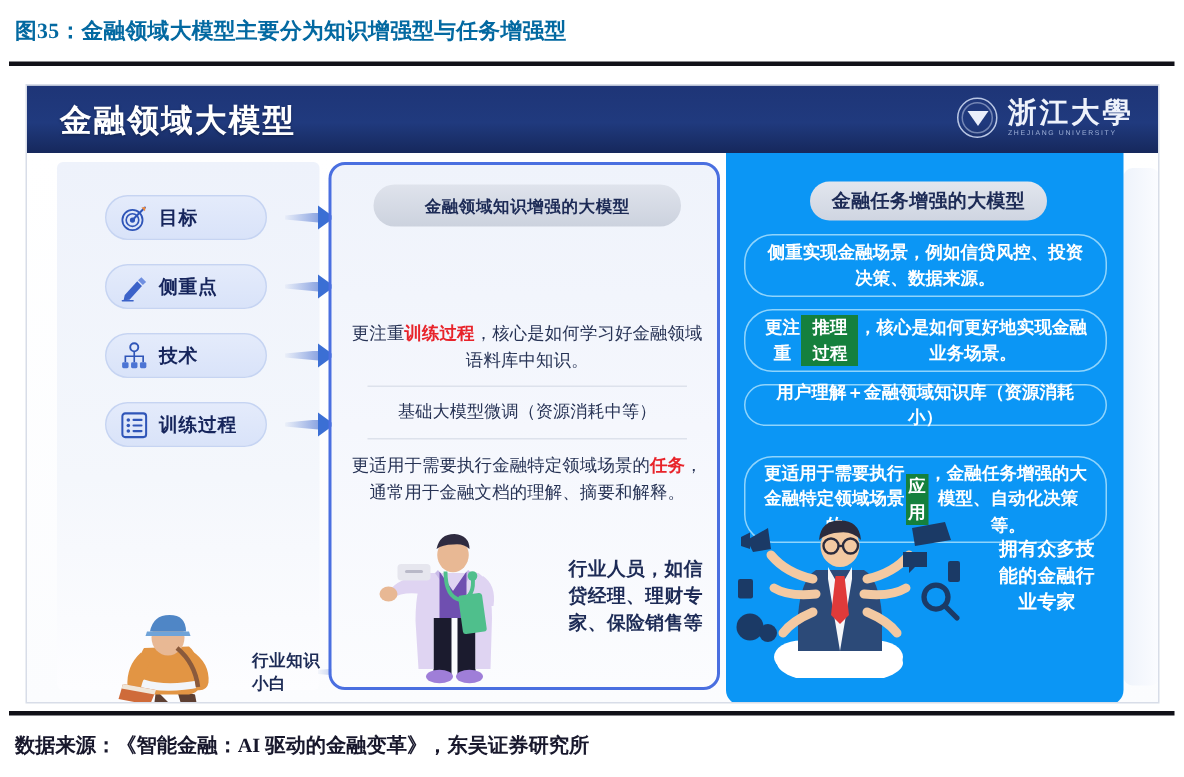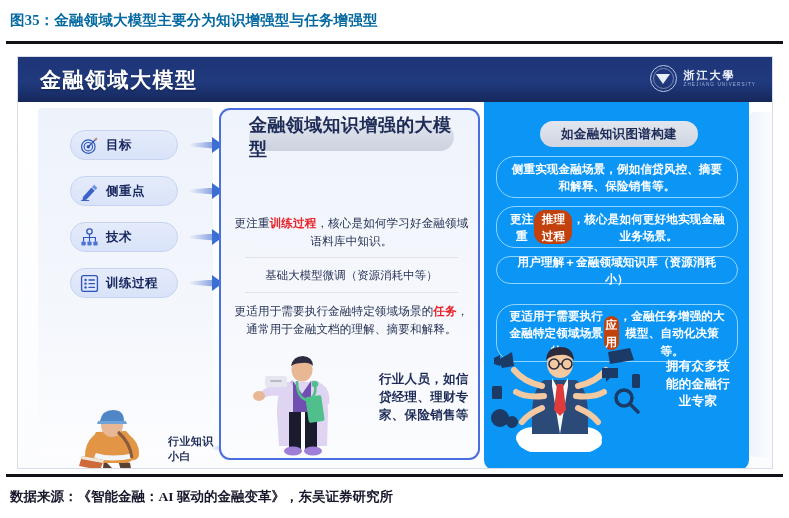--- a/index.html
+++ b/index.html
@@ -68,21 +68,21 @@
     border: .8px solid rgba(185,198,228,.55);
   }
   .zju-bird {
     width: 0; height: 0; position: relative; z-index: 2;
     border-left: 7px solid transparent;
     border-right: 7px solid transparent;
     border-top: 10px solid #e9eefb;
   }
   .zju-words { display: flex; flex-direction: column; line-height: 1; }
   .zju-cn {
-    color: #eef2fb; font-size: 11px; font-weight: bold; letter-spacing: 2px;
+    color: #eef2fb; font-size: 19px; font-weight: bold; letter-spacing: 2px;
     font-family: "Liberation Serif","DejaVu Serif",serif;
   }
   .zju-en {
     color: #9fb1d8; font-size: 4.6px; letter-spacing: 1.1px; margin-top: 2px;
   }
 
   
   .info-body {
     position: absolute; left: 0; top: 45px;
     width: 100%; height: 368px;
@@ -150,21 +150,21 @@
     border: 2px solid #4a6fe0;
     border-radius: 11px;
     overflow: hidden;
   }
   .mid-chip {
     position: absolute; left: 28px; top: 13px;
     width: 205px; height: 28px;
     background: linear-gradient(180deg,#dfe3ec 0%, #ccd2de 100%);
     border-radius: 15px;
     display: flex; align-items: center; justify-content: center;
-    font-size: 18px; font-weight: bold; color: #1d2b56; letter-spacing: .4px;
+    font-size: 11px; font-weight: bold; color: #1d2b56; letter-spacing: .4px;
   }
   .mid-para {
     position: absolute; left: 12px; width: 237px;
     font-size: 11.6px; color: #273355; line-height: 1.52;
     text-align: center; letter-spacing: .1px;
   }
   .p1 { top: 52px; }
   .p2 { top: 104px; }
   .p3 { top: 157px; font-size: 11.4px; }
   .p4 { top: 192px; }
@@ -213,22 +213,22 @@
     color: #ffffff; font-size: 11.6px; font-weight: bold;
     line-height: 1.5; text-align: center;
     display: flex; align-items: center; justify-content: center;
     padding: 4px 12px; letter-spacing: .1px;
   }
   .b1 { top: 54px;  height: 42px; }
   .b2 { top: 104px; height: 42px; }
   .b3 { top: 154px; height: 28px; }
   .b4 { top: 202px; height: 58px; }
   .hl-box {
-    background: #c2410c; color: #ffffff; font-weight: bold;
-    padding: 0 2px; border-radius: 11px;
+    background: #15803d; color: #ffffff; font-weight: bold;
+    padding: 0 2px; border-radius: 0;
   }
 
   
   .expert-wrap {
     position: absolute; left: 0px; top: 232px; width: 265px; height: 118px;
     overflow: hidden;
   }
   .expert-label {
     position: absolute; left: 176px; top: 24px;
     width: 76px; font-size: 12.5px; font-weight: bold;
@@ -403,24 +403,24 @@
           <rect x="38" y="22" width="22" height="11" rx="2.5" fill="#e6e6ee"></rect>
           <rect x="43" y="26" width="12" height="2" rx="1" fill="#b9b9c8"></rect>
         </svg>
         <div class="pro-label">行业人员，如信贷经理、理财专家、保险销售等</div>
       </div>
     </div>
 
     <div class="col-right-glow"></div>
     <div class="col-right">
 
-      <div class="r-chip">如金融知识图谱构建</div>
+      <div class="r-chip">金融任务增强的大模型</div>
 
       <div class="r-bubble b1">
-          <span>侧重实现金融场景，例如信贷风控、摘要和解释、保险销售等。</span>
+          <span>侧重实现金融场景，例如信贷风控、投资决策、数据来源。</span>
         </div>
       <div class="r-bubble b2">
           <span>更注重</span>
           <span class="hl-box">推理过程</span>
           <span>，核心是如何更好地实现金融业务场景。</span>
         </div>
       <div class="r-bubble b3">
           <span>用户理解＋金融领域知识库（资源消耗小）</span>
         </div>
       <div class="r-bubble b4">

